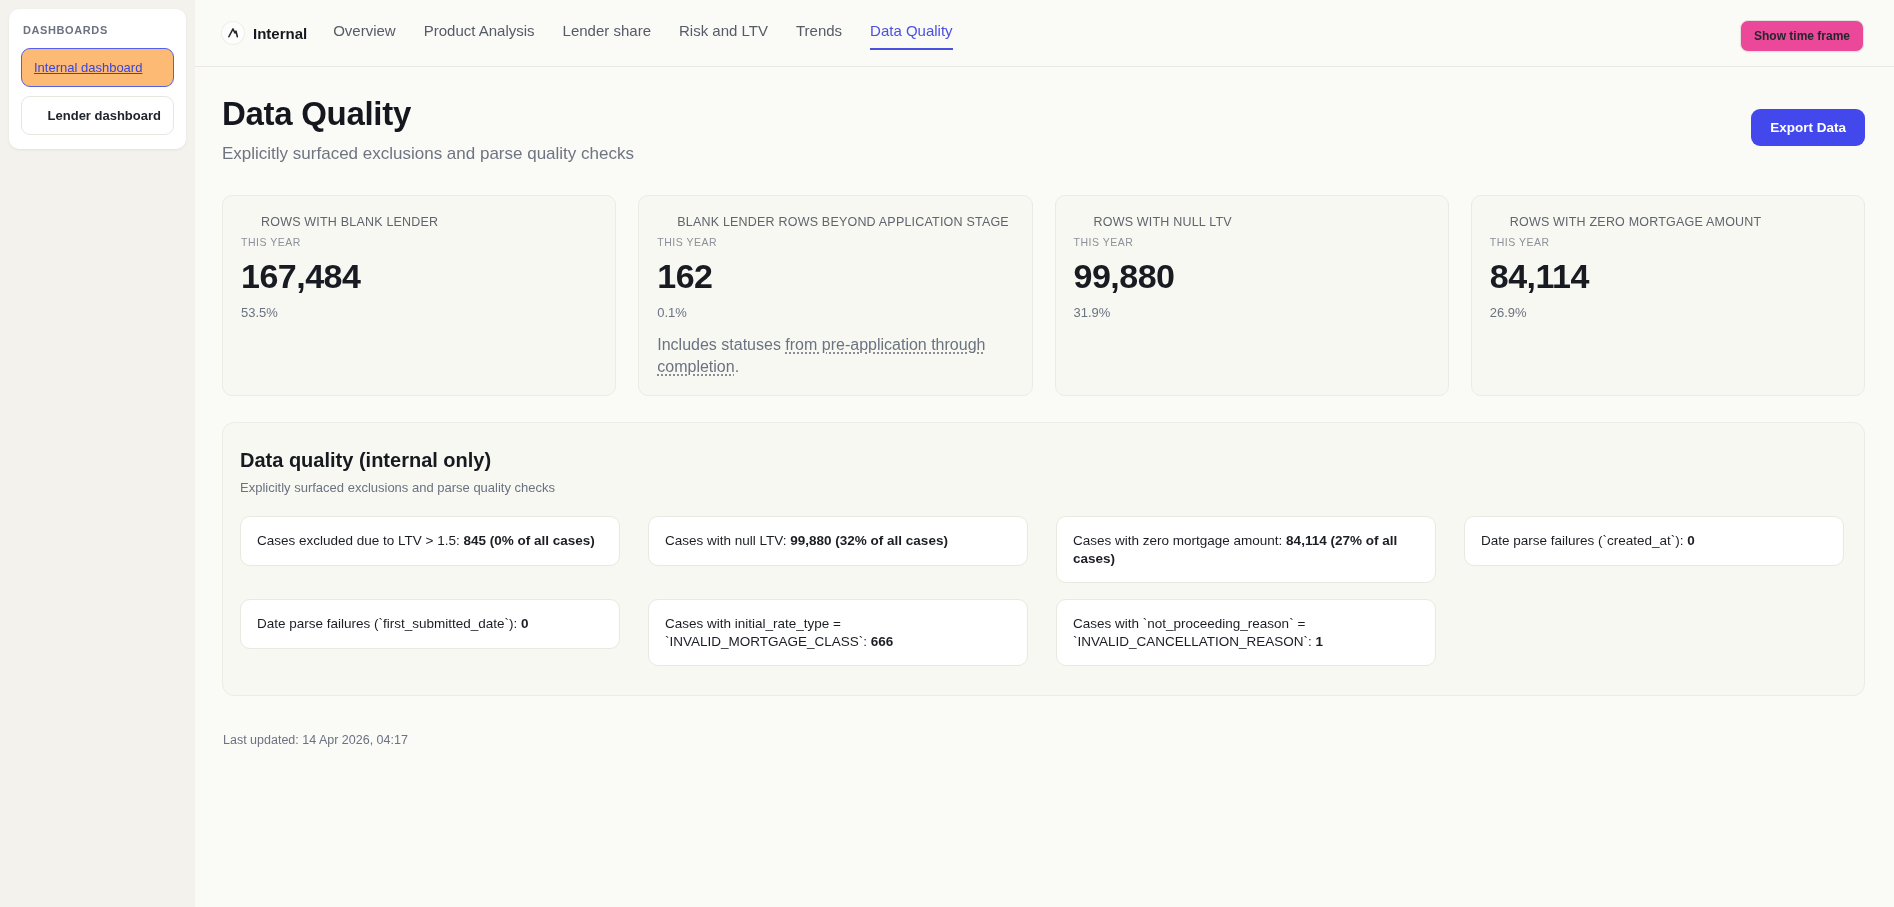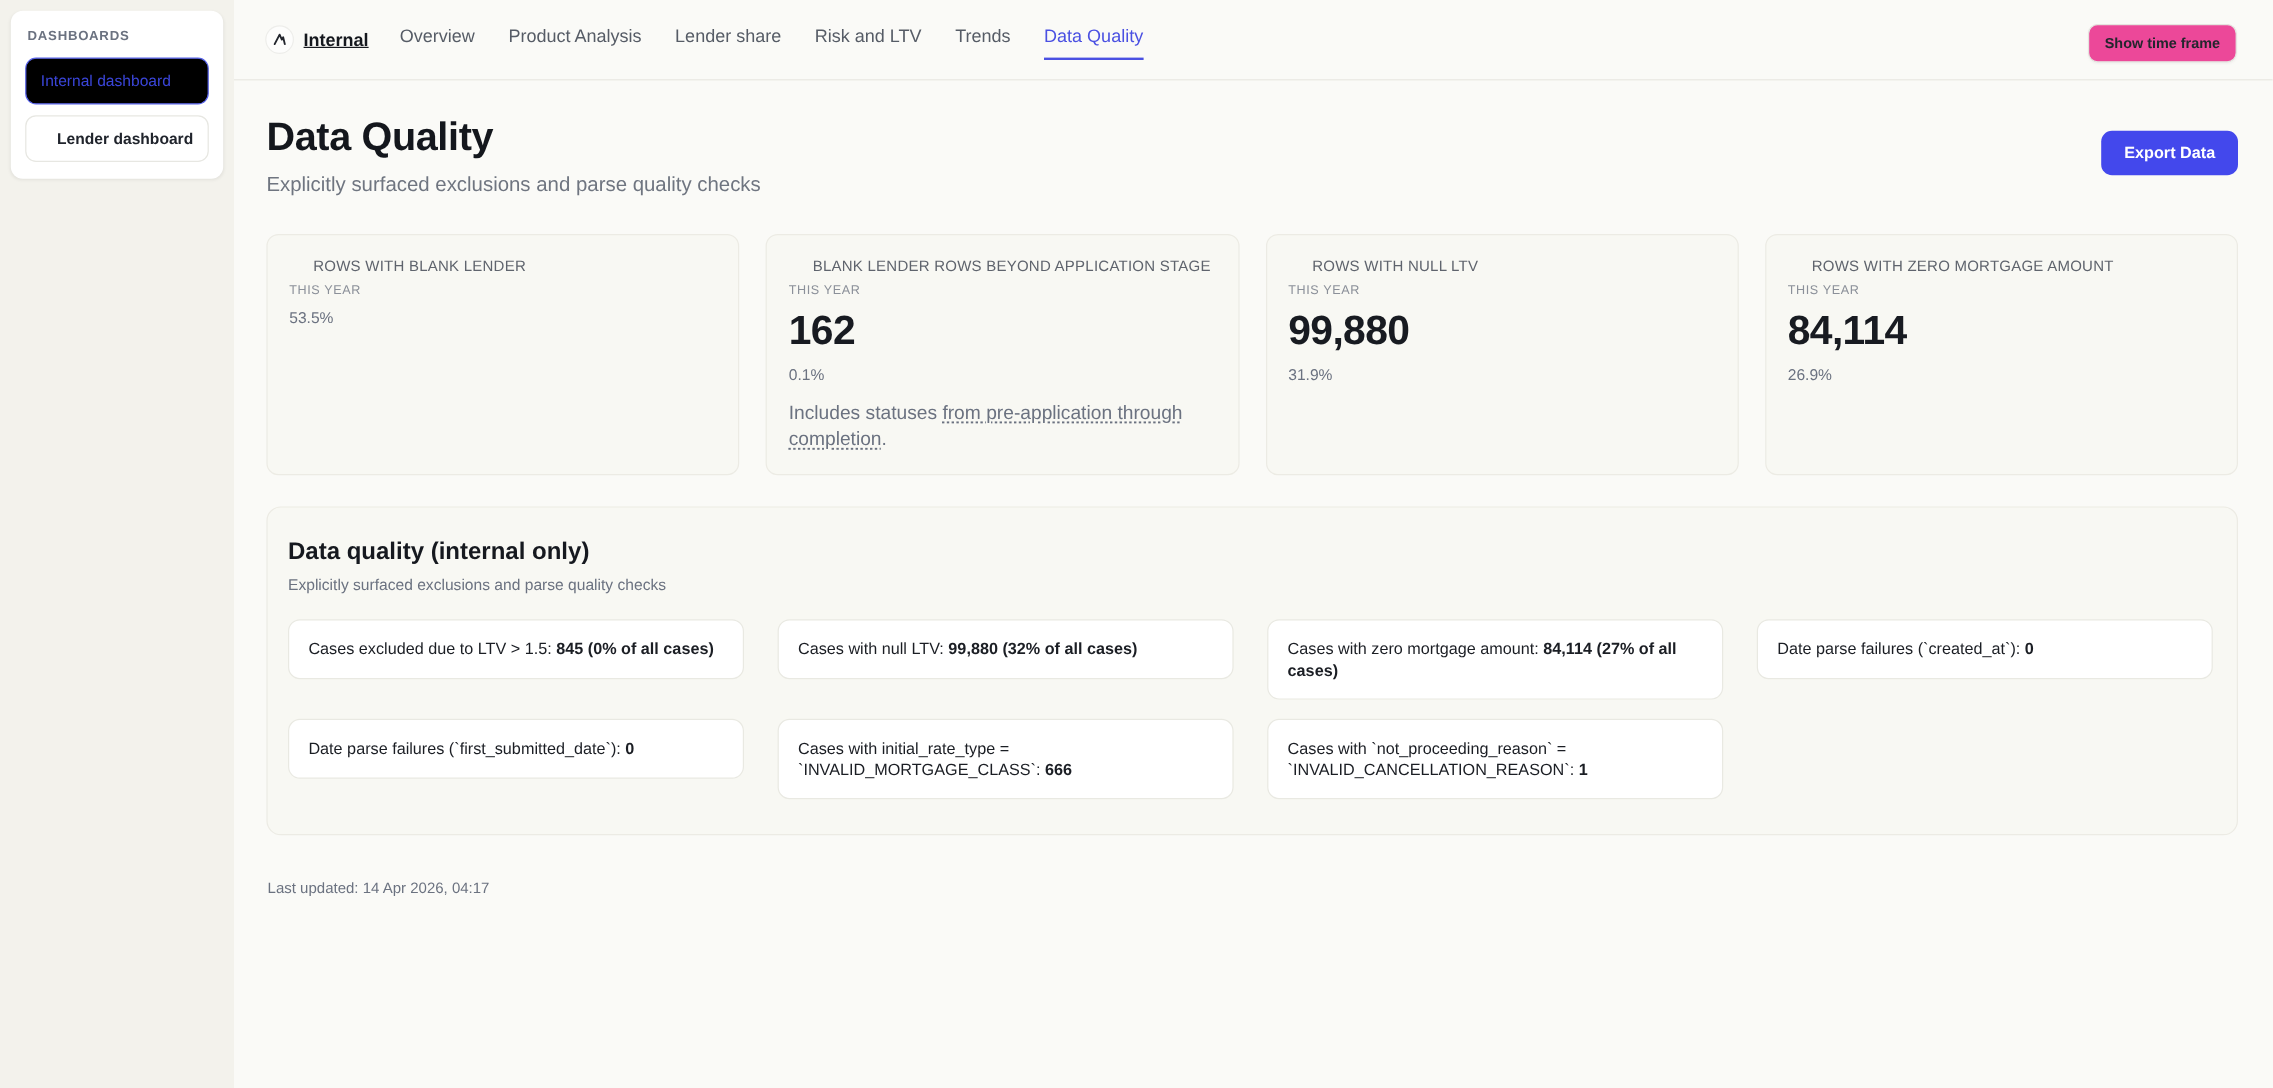--- a/index.html
+++ b/index.html
@@ -28,23 +28,23 @@
     font-size:11px; font-weight:700; letter-spacing:0.6px;
     color:#6b7280; margin:2px 0 12px 2px;
   }
   .side-item {
     display:block; width:100%; text-align:left;
     font-family:inherit; font-size:13px; cursor:pointer;
     padding:11px 12px; border-radius:9px; margin-bottom:9px;
   }
   .side-item:last-child { margin-bottom:0; }
   .side-item.active {
-    background:#000000;
+    background:#fdba74;
     border:1.5px solid #5560e8;
-    color:#3a45d8; font-weight:500;
+    color:#3a45d8; font-weight:500;text-decoration:underline;
   }
   .side-item.inactive {
     background:#ffffff;
     border:1px solid #e7e7e2;
     color:#20242c; font-weight:600;text-align:right;
   }
 
   
   .main { flex:1; display:flex; flex-direction:column; min-width:0; }
 
@@ -52,21 +52,21 @@
     display:flex; align-items:flex-start;
     padding:22px 30px 0 27px;
     border-bottom:1px solid #e9e8e2;
   }
   .brand { display:flex; align-items:center; gap:9px; padding-bottom:22px; margin-right:26px; }
   .brand-icon {
     width:22px; height:22px; border-radius:50%;
     background:#fdfdfc; box-shadow:0 0 0 1px rgba(0,0,0,0.05);
     display:flex; align-items:center; justify-content:center;
   }
-  .brand-label { font-size:15px; font-weight:700; color:#15181e;text-decoration:underline; }
+  .brand-label { font-size:15px; font-weight:700; color:#15181e; }
   .tabs { display:flex; gap:28px; }
   .tab {
     font-size:15px; color:#565c66; cursor:pointer;
     padding-bottom:9px; margin-bottom:13px;
     border-bottom:2px solid transparent;
   }
   .tab.active { color:#4a50e2; border-bottom-color:#4a50e2; }
   .nav-spacer { flex:1; }
   .btn-timeframe {
     font-family:inherit; font-size:12px; font-weight:600; color:#23262d;
@@ -172,20 +172,21 @@
         <div class="page-subtitle">Explicitly surfaced exclusions and parse quality checks</div>
       </div>
       <button class="btn-export">Export Data</button>
     </div>
 
     <div class="stats">
 
       <div class="stat-card">
         <div class="stat-label">ROWS WITH BLANK LENDER</div>
         <div class="stat-period">THIS YEAR</div>
+        <div class="stat-value">167,484</div>
         <div class="stat-pct">53.5%</div>
       </div>
 
       <div class="stat-card">
         <div class="stat-label">BLANK LENDER ROWS BEYOND APPLICATION STAGE</div>
         <div class="stat-period">THIS YEAR</div>
         <div class="stat-value">162</div>
         <div class="stat-pct">0.1%</div>
         <div class="stat-footnote"><span>Includes statuses </span><span class="dotted-link">from pre-application through completion</span><span>.</span></div>
       </div>

